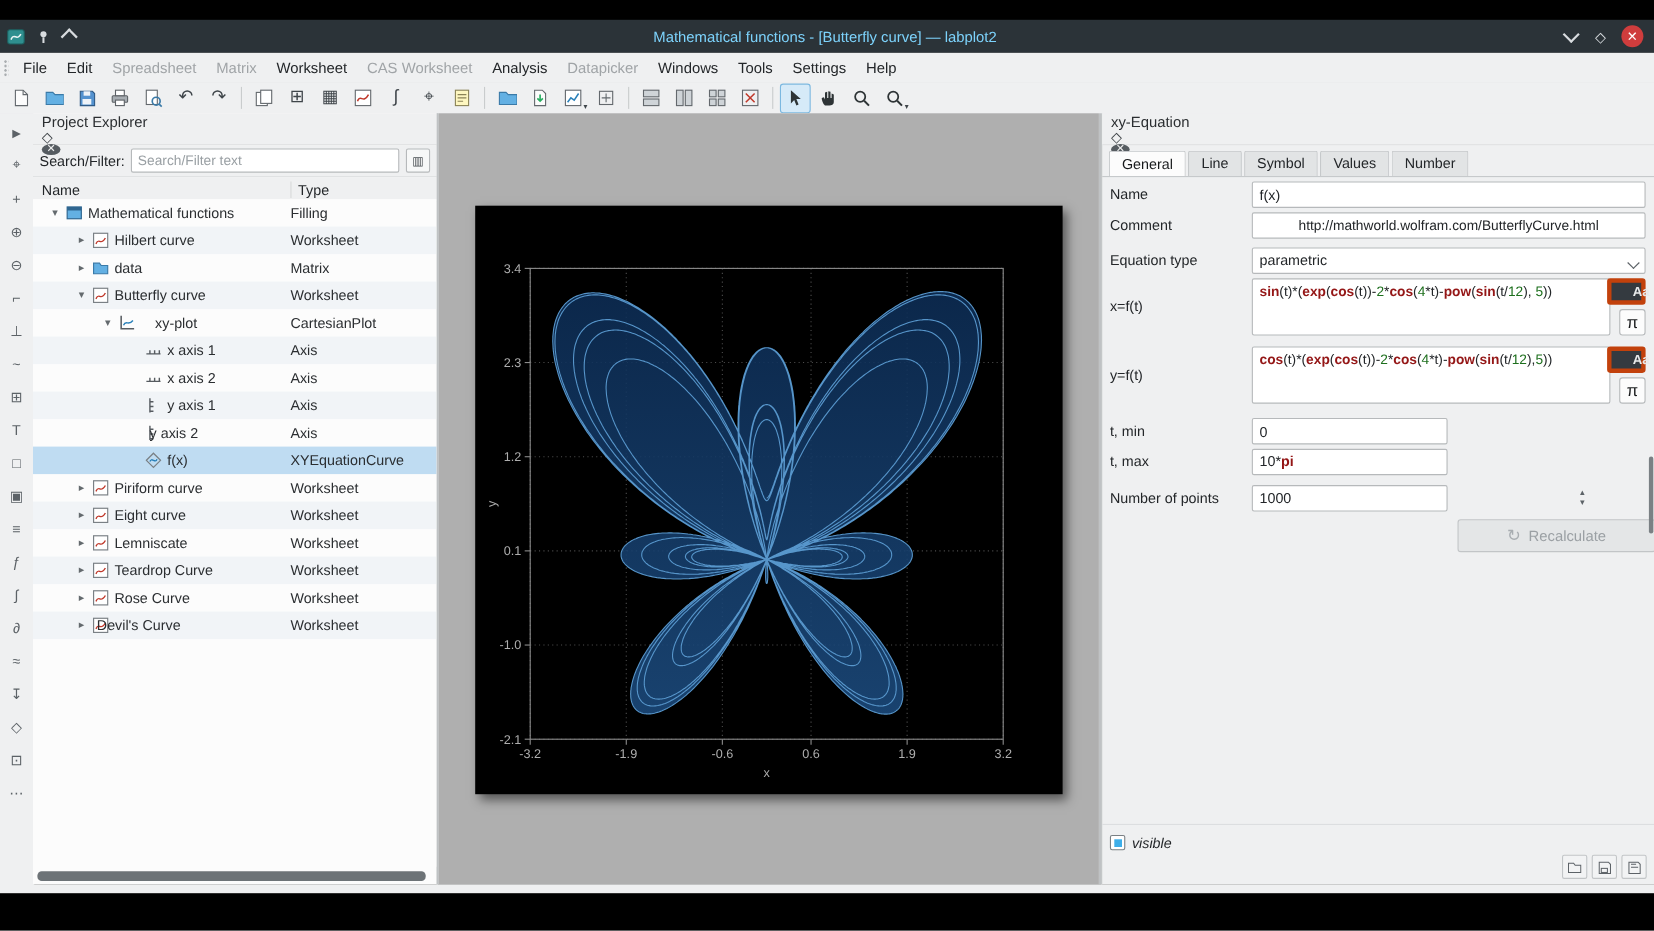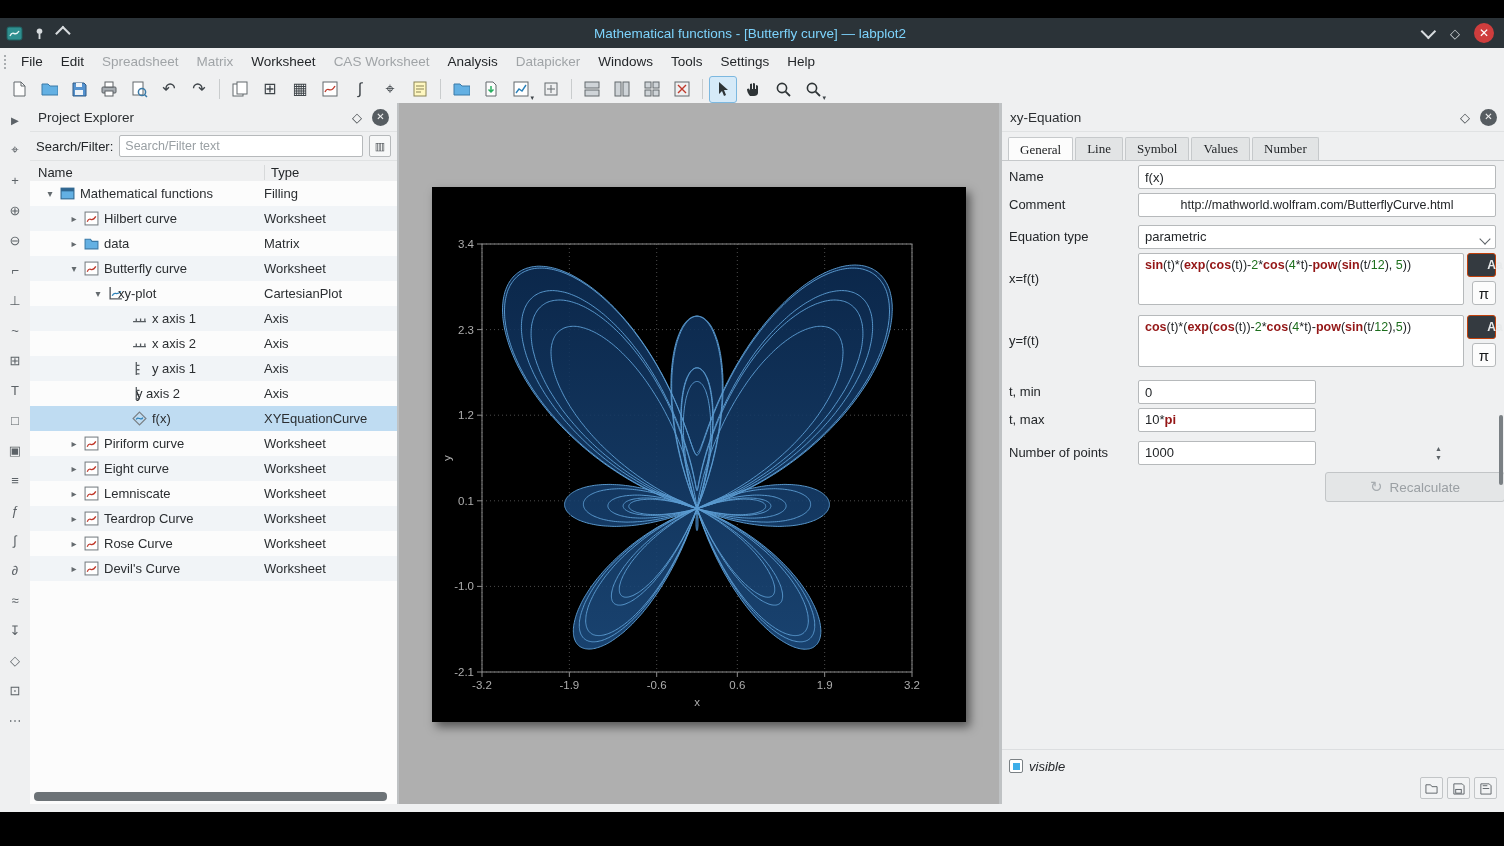--- a/index.html
+++ b/index.html
@@ -47,22 +47,22 @@
 
   
   #side-strip{position:absolute;left:0;top:0;width:30px;height:701px;background:#eff0f1;
               border-right:1px solid #d8dadb;display:flex;flex-direction:column;align-items:center;padding-top:6px;}
   .ss-btn{width:22px;height:22px;margin-bottom:8px;display:flex;align-items:center;justify-content:center;
           color:#5c6267;font-size:13px;border-radius:3px;}
 
   
   #explorer{position:absolute;left:30px;top:0;width:367px;height:701px;background:#fcfcfc;
             border-right:1px solid #bfc2c4;}
-  .dock-header{height:28px;display:flex;align-items:center;background:#eff0f1;
-               padding:0 8px;font-size:13.5px;color:#2b2e31;border-bottom:1px solid #e0e2e3;}
+  .dock-header{height:28px;display:flex;background:#eff0f1;
+               padding:0 8px;font-size:13.5px;color:#2b2e31;border-bottom:1px solid #e0e2e3;flex-direction:column;}
   .dock-header .spacer{flex:1;}
   .dock-header .diamond-glyph{color:#3e4347;margin-right:10px;}
   .search-row{height:28px;display:flex;align-items:center;background:#eff0f1;padding:0 6px;gap:6px;
               border-bottom:1px solid #e0e2e3;}
   .search-row label{font-size:13px;color:#232629;white-space:nowrap;}
   .search-row input{flex:1;height:20px;border:1px solid #b6b9bb;border-radius:2px;background:#fff;
                     font:12.5px "Liberation Sans",sans-serif;padding:0 5px;color:#232629;}
   .search-row input::placeholder{color:#9aa0a4;}
   .mini-btn{width:20px;height:20px;border:1px solid #b6b9bb;border-radius:2px;background:#f7f8f8;
             display:flex;align-items:center;justify-content:center;font-size:11px;color:#4a4f53;}
@@ -84,41 +84,41 @@
   .vsplit{position:absolute;top:0;width:2px;height:701px;background:#bfc2c4;}
 
   
   #worksheet{position:absolute;left:399px;top:0;width:600px;height:701px;background:#afafaf;overflow:hidden;}
   #plot-box{position:absolute;left:33px;top:84px;width:534px;height:535px;background:#000;
             box-shadow:4px 5px 9px rgba(0,0,0,0.5);}
 
   
   #props{position:absolute;left:1001px;top:0;width:503px;height:701px;background:#eff0f1;
          border-left:1px solid #bfc2c4;}
-  #tabs{position:absolute;left:6px;top:34px;height:23px;display:flex;align-items:center;font-family:Liberation Serif, serif;}
+  #tabs{position:absolute;left:6px;top:34px;height:23px;display:flex;align-items:center;}
   .tab{padding:0 11px;height:22px;line-height:22px;font-size:13px;color:#232629;
        border:1px solid #c6c9cb;border-bottom:none;background:#e2e4e5;margin-right:2px;
        border-radius:2px 2px 0 0;}
   .tab.active{background:#fcfcfc;height:23px;line-height:23px;color:#17191b;}
   #tabs-underline{position:absolute;left:0;top:57px;width:503px;height:1px;background:#c6c9cb;}
   .prow{position:absolute;left:7px;right:9px;}
   .prow .plabel{position:absolute;left:0;top:0;width:126px;font-size:13px;color:#232629;line-height:24px;}
   .pfield{position:absolute;left:129px;height:24px;border:1px solid #b6b9bb;border-radius:2px;background:#fff;
           font:13px "Liberation Sans",sans-serif;color:#232629;padding:0 6px;box-sizing:border-box;line-height:22px;}
   input.pfield{padding:0 6px;}
   .pfield.wide{right:0;}
   .pfield.short{width:178px;}
   .formula-box{position:absolute;left:129px;right:32px;top:0;height:52px;border:1px solid #b6b9bb;
                border-radius:2px;background:#fff;font-size:12.5px;padding:3px 6px;box-sizing:border-box;
                line-height:1.35;word-break:break-all;}
   .fn{color:#941616;font-weight:bold;}
   .num{color:#1d6f1d;}
   .fbtn{position:absolute;right:0;width:24px;height:24px;border-radius:3px;display:flex;align-items:center;
         justify-content:center;font-size:12px;box-sizing:border-box;}
-  .fbtn.aa{top:0;background:#343a40;color:#e8eaeb;border:1px solid #c2410c;font-weight:bold;padding-left:27px;}
+  .fbtn.aa{top:0;background:#343a40;color:#e8eaeb;border:4px solid #c2410c;font-weight:bold;padding-left:27px;}
   .fbtn.pi{top:28px;background:#fcfcfc;color:#17191b;border:1px solid #b6b9bb;font-size:15px;}
   .select-arrow{position:absolute;right:6px;top:9px;width:7px;height:7px;border-left:1.6px solid #5c6267;
                 border-bottom:1.6px solid #5c6267;transform:rotate(-45deg);}
   .spin{position:absolute;left:296px;top:3px;display:flex;flex-direction:column;gap:2px;}
   .spin span{font-size:7px;color:#5c6267;line-height:1;}
   #recalc{position:absolute;left:316px;top:0;width:178px;height:28px;background:#e4e6e7;
           border:1px solid #c2c5c7;border-radius:3px;color:#9ba0a4;font-size:13.5px;
           display:flex;align-items:center;justify-content:center;gap:7px;}
   #recalc .ricon{font-size:15px;color:#a8adb1;}
   #props-bottom-sep{position:absolute;left:0;top:646px;width:503px;height:1px;background:#dcdee0;}
@@ -411,21 +411,21 @@
           <span class="ttype">Worksheet</span>
         </div>
         <div class="trow">
           <span class="expander" style="left: 62px;">▾</span>
           <span class="ticon" style="left: 78px;">
             <svg viewBox="0 0 14 14">
               <path d="M2 1v11h11" fill="none" stroke="#565b60" stroke-width="1.3"></path>
               <path d="M4 9c2-5 4 1 8-4" fill="none" stroke="#2980b9" stroke-width="1.2"></path>
             </svg>
           </span>
-          <span class="tname" style="left: 88px; text-align: right;">xy-plot</span>
+          <span class="tname" style="left: 111px; text-align: right;">xy-plot</span>
           <span class="ttype">CartesianPlot</span>
         </div>
         <div class="trow alt">
           <span class="ticon" style="left: 102px;">
             <svg viewBox="0 0 14 14">
               <path d="M1 10h12M4 10v-3M8 10v-3M12 10v-3" fill="none" stroke="#565b60" stroke-width="1.2"></path>
             </svg>
           </span>
           <span class="tname" style="left: 122px;">x axis 1</span>
           <span class="ttype">Axis</span>
@@ -523,21 +523,21 @@
           <span class="ttype">Worksheet</span>
         </div>
         <div class="trow alt">
           <span class="expander" style="left: 38px;">▸</span>
           <span class="ticon" style="left: 54px;">
             <svg viewBox="0 0 14 14">
               <rect x="1" y="1" width="12" height="12" fill="#fff" stroke="#7a8085"></rect>
               <path d="M3 10c2.5-6 4 2 8-5" fill="none" stroke="#c0392b" stroke-width="1.2"></path>
             </svg>
           </span>
-          <span class="tname" style="left: 74px;">Devil's Curve</span>
+          <span class="tname" style="left: 58px;">Devil's Curve</span>
           <span class="ttype">Worksheet</span>
         </div>
       </div>
     <div id="h-scroll"></div>
   </div>
 
   <div class="vsplit" style="left:397px;"></div>
 
   <div id="worksheet">
     <div id="plot-box"><svg width="534" height="535">

